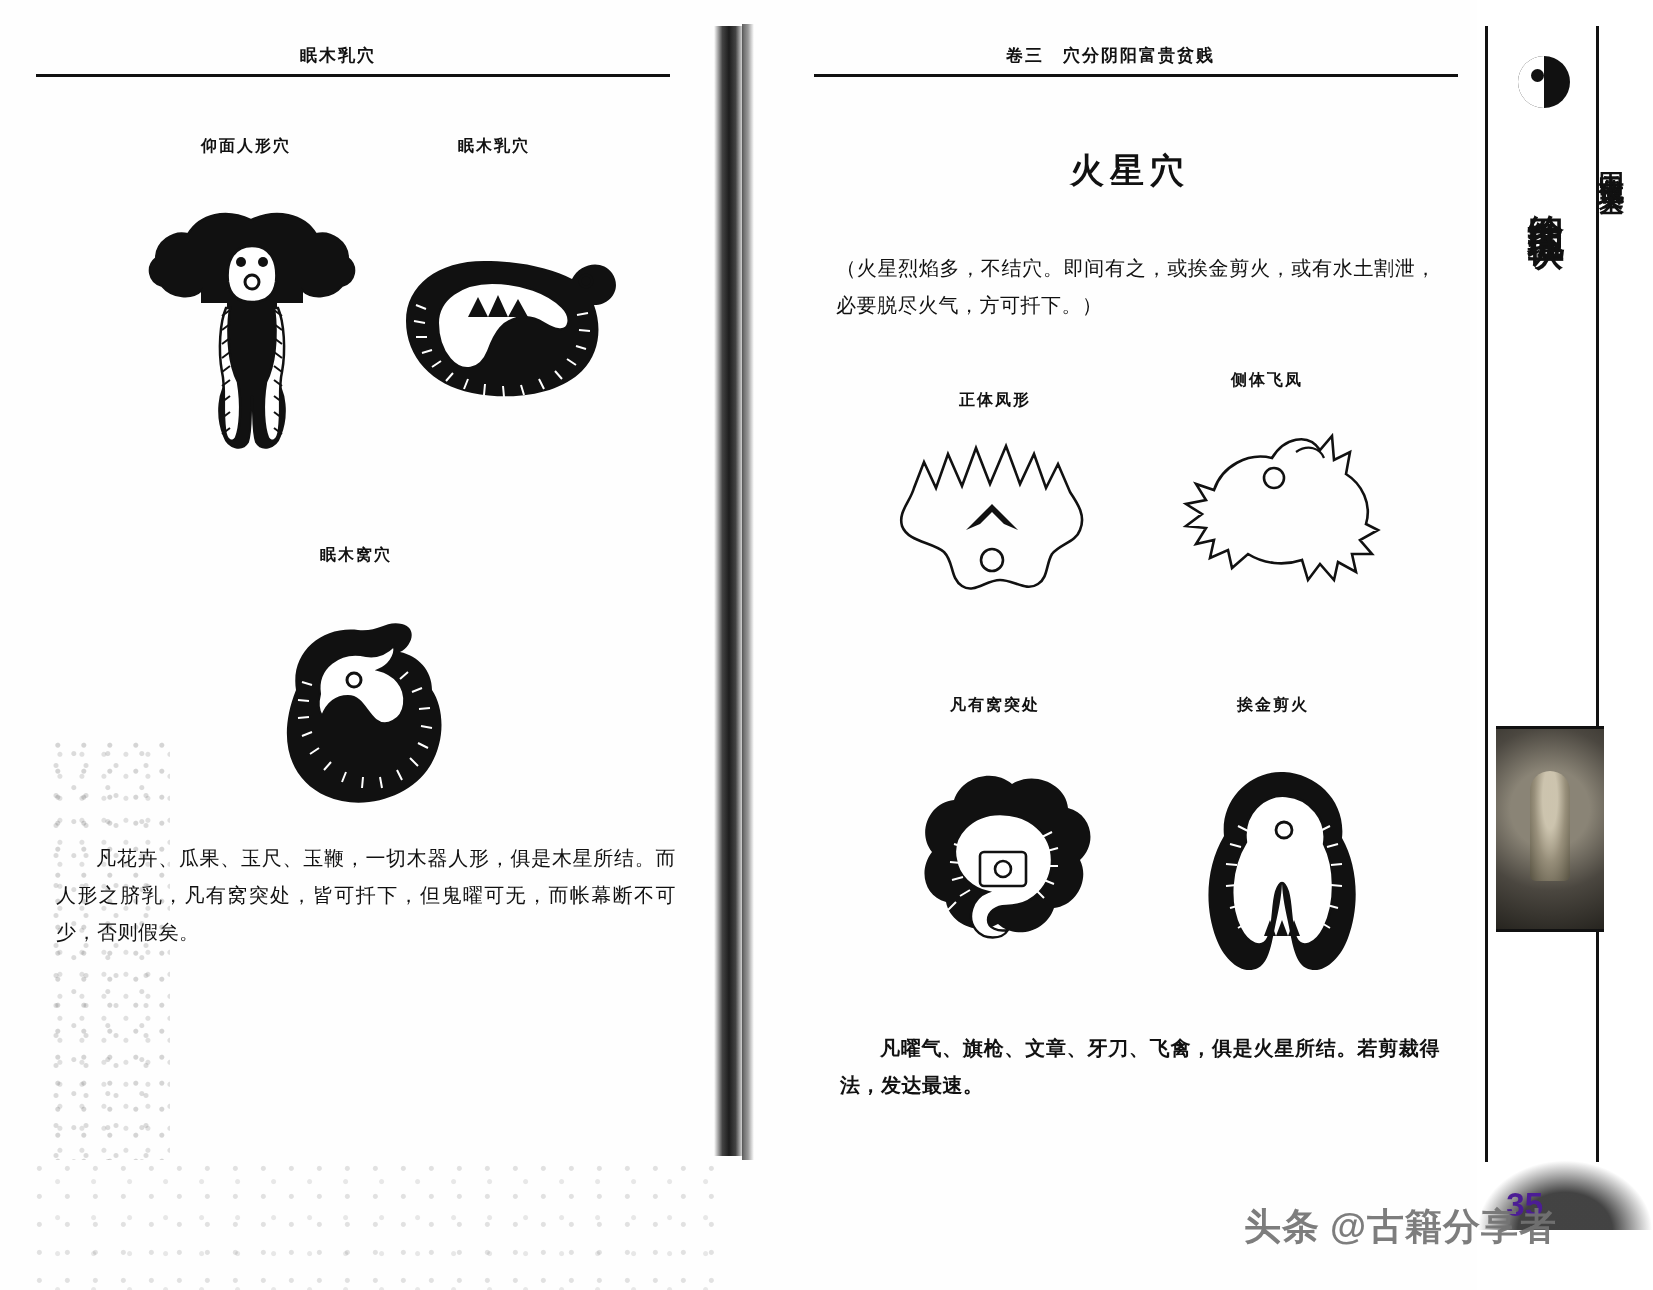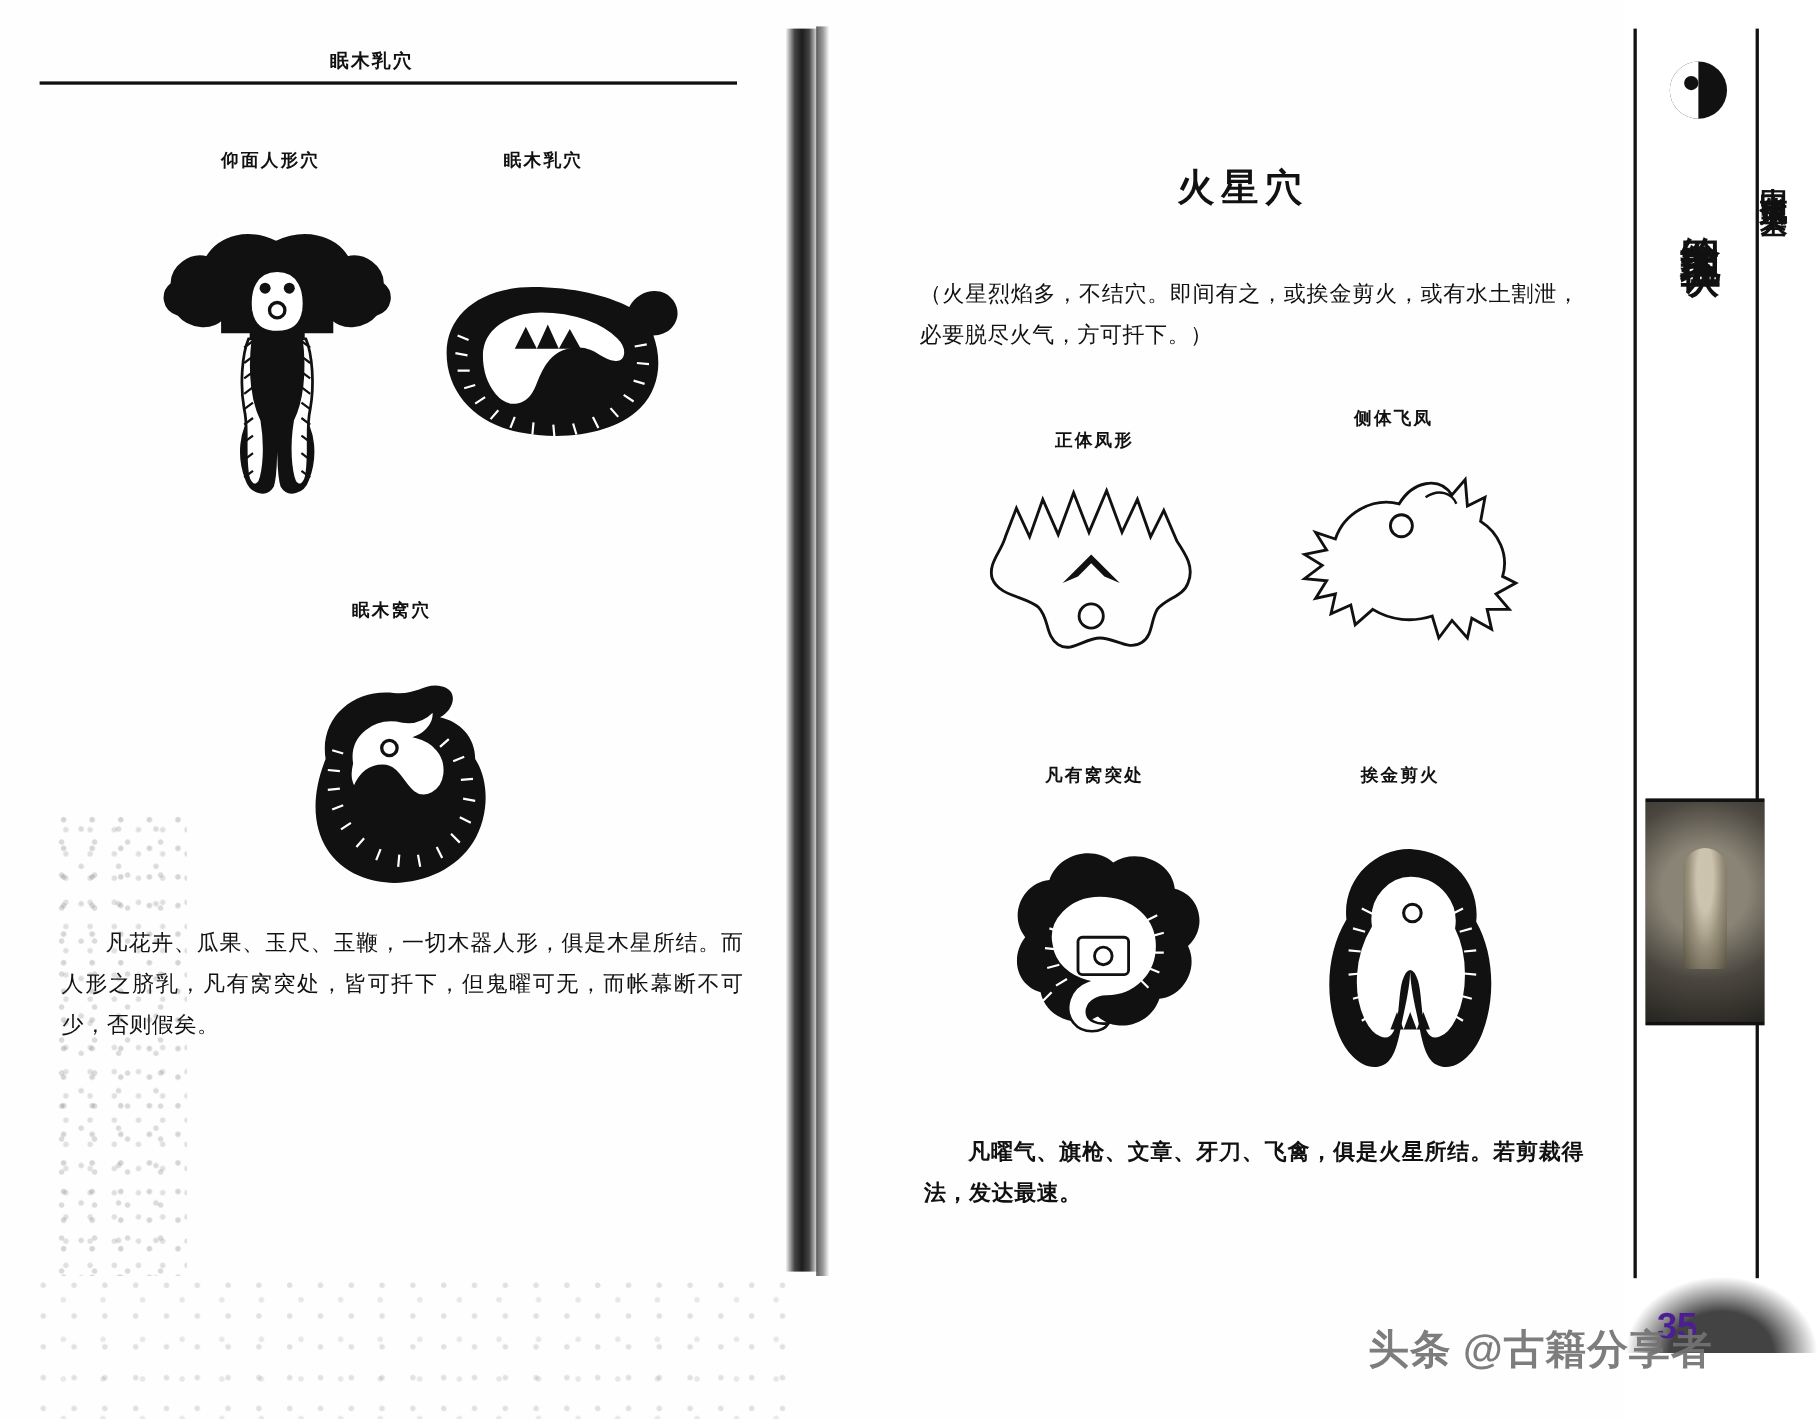--- a/index.html
+++ b/index.html
@@ -403,20 +403,24 @@
 
     <div class="grunge"></div>
     <div class="grunge2"></div>
   </div>
 
   <div class="gutter"></div>
   <div class="gutter2"></div>
 
   <div class="page-right">
 
+    <div class="runhead">
+      <div class="rh-text">卷三　穴分阴阳富贵贫贱</div>
+      <div class="rule"></div>
+    </div>
 
     <div class="sect-title">火星穴</div>
 
     <div class="para" style="left:36px; top:210px; width:600px;">（火星烈焰多，不结穴。即间有之，或挨金剪火，或有水土割泄，必要脱尽火气，方可扦下。）</div>
 
     <div class="fig-label cap" style="left:90px; top:350px; width:210px;">正体凤形</div>
     <div class="fig-label cap" style="left:362px; top:330px; width:210px;">侧体飞凤</div>
 
     <svg style="position:absolute; left:80px; top:378px;" width="230" height="200" viewBox="0 0 230 200">
       <path d="M22 108

